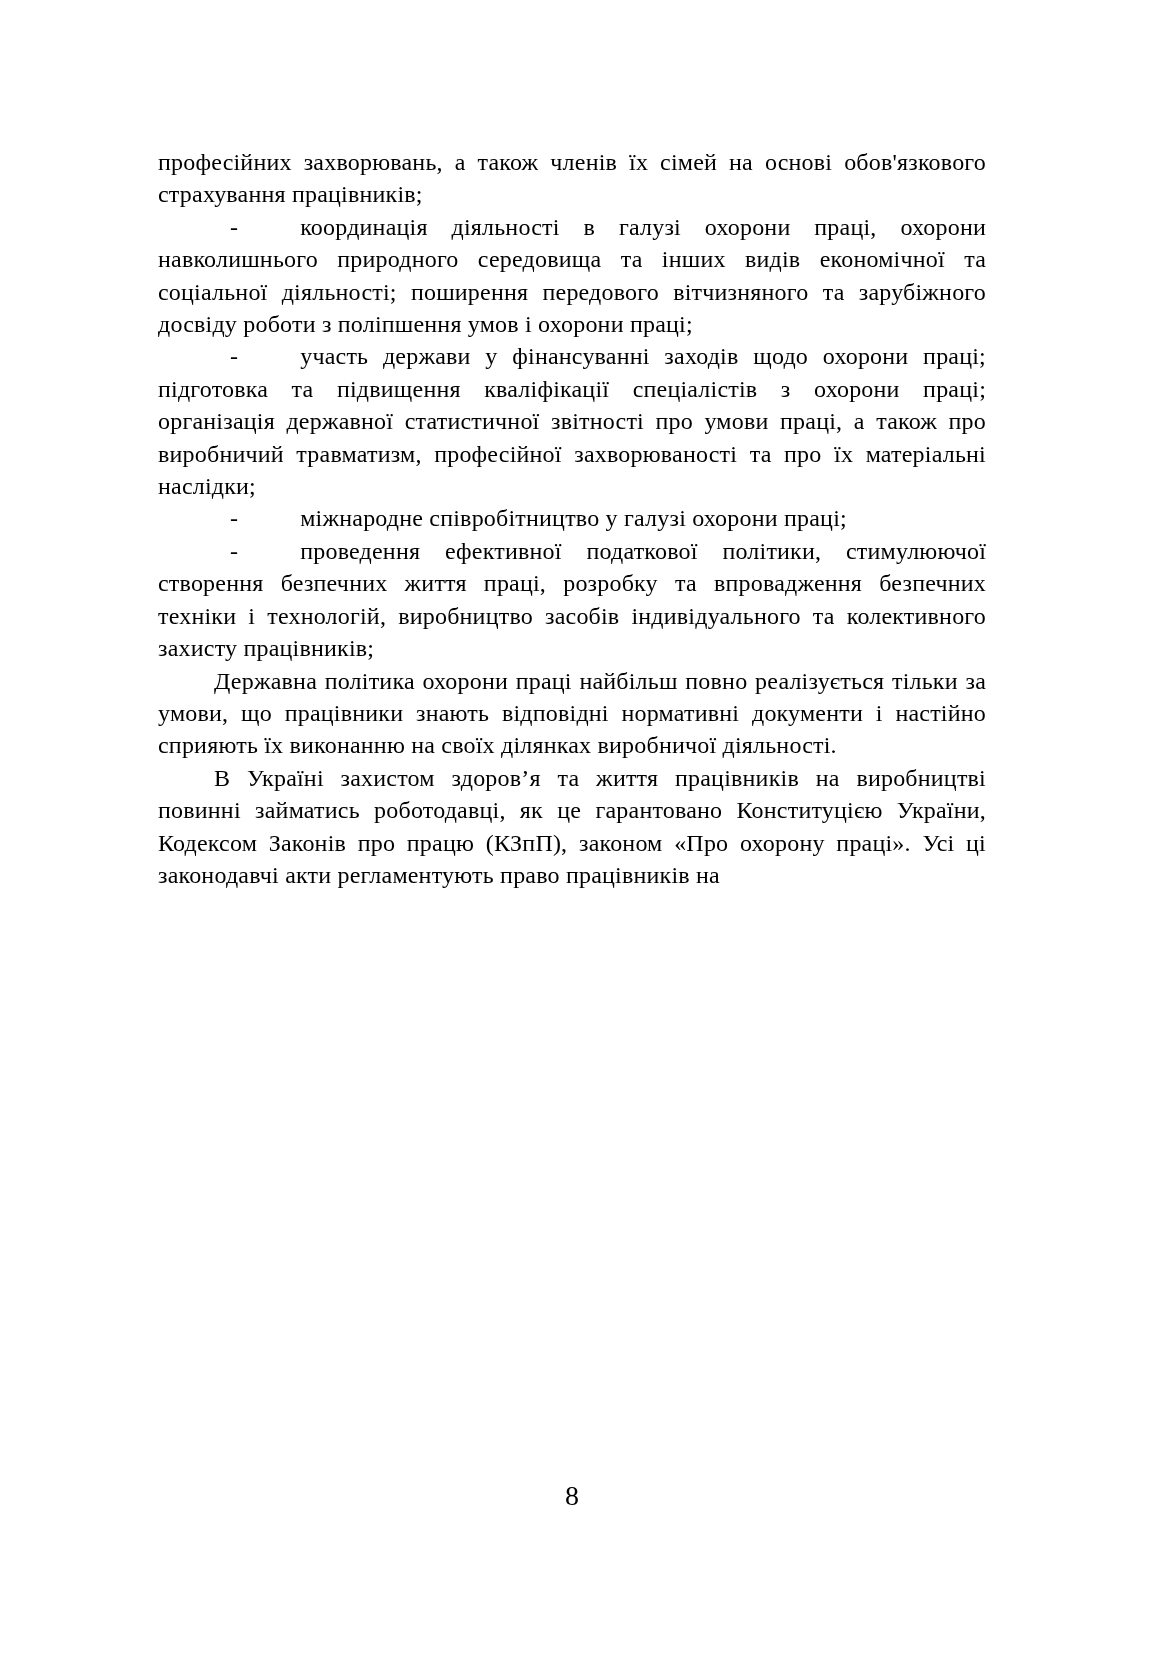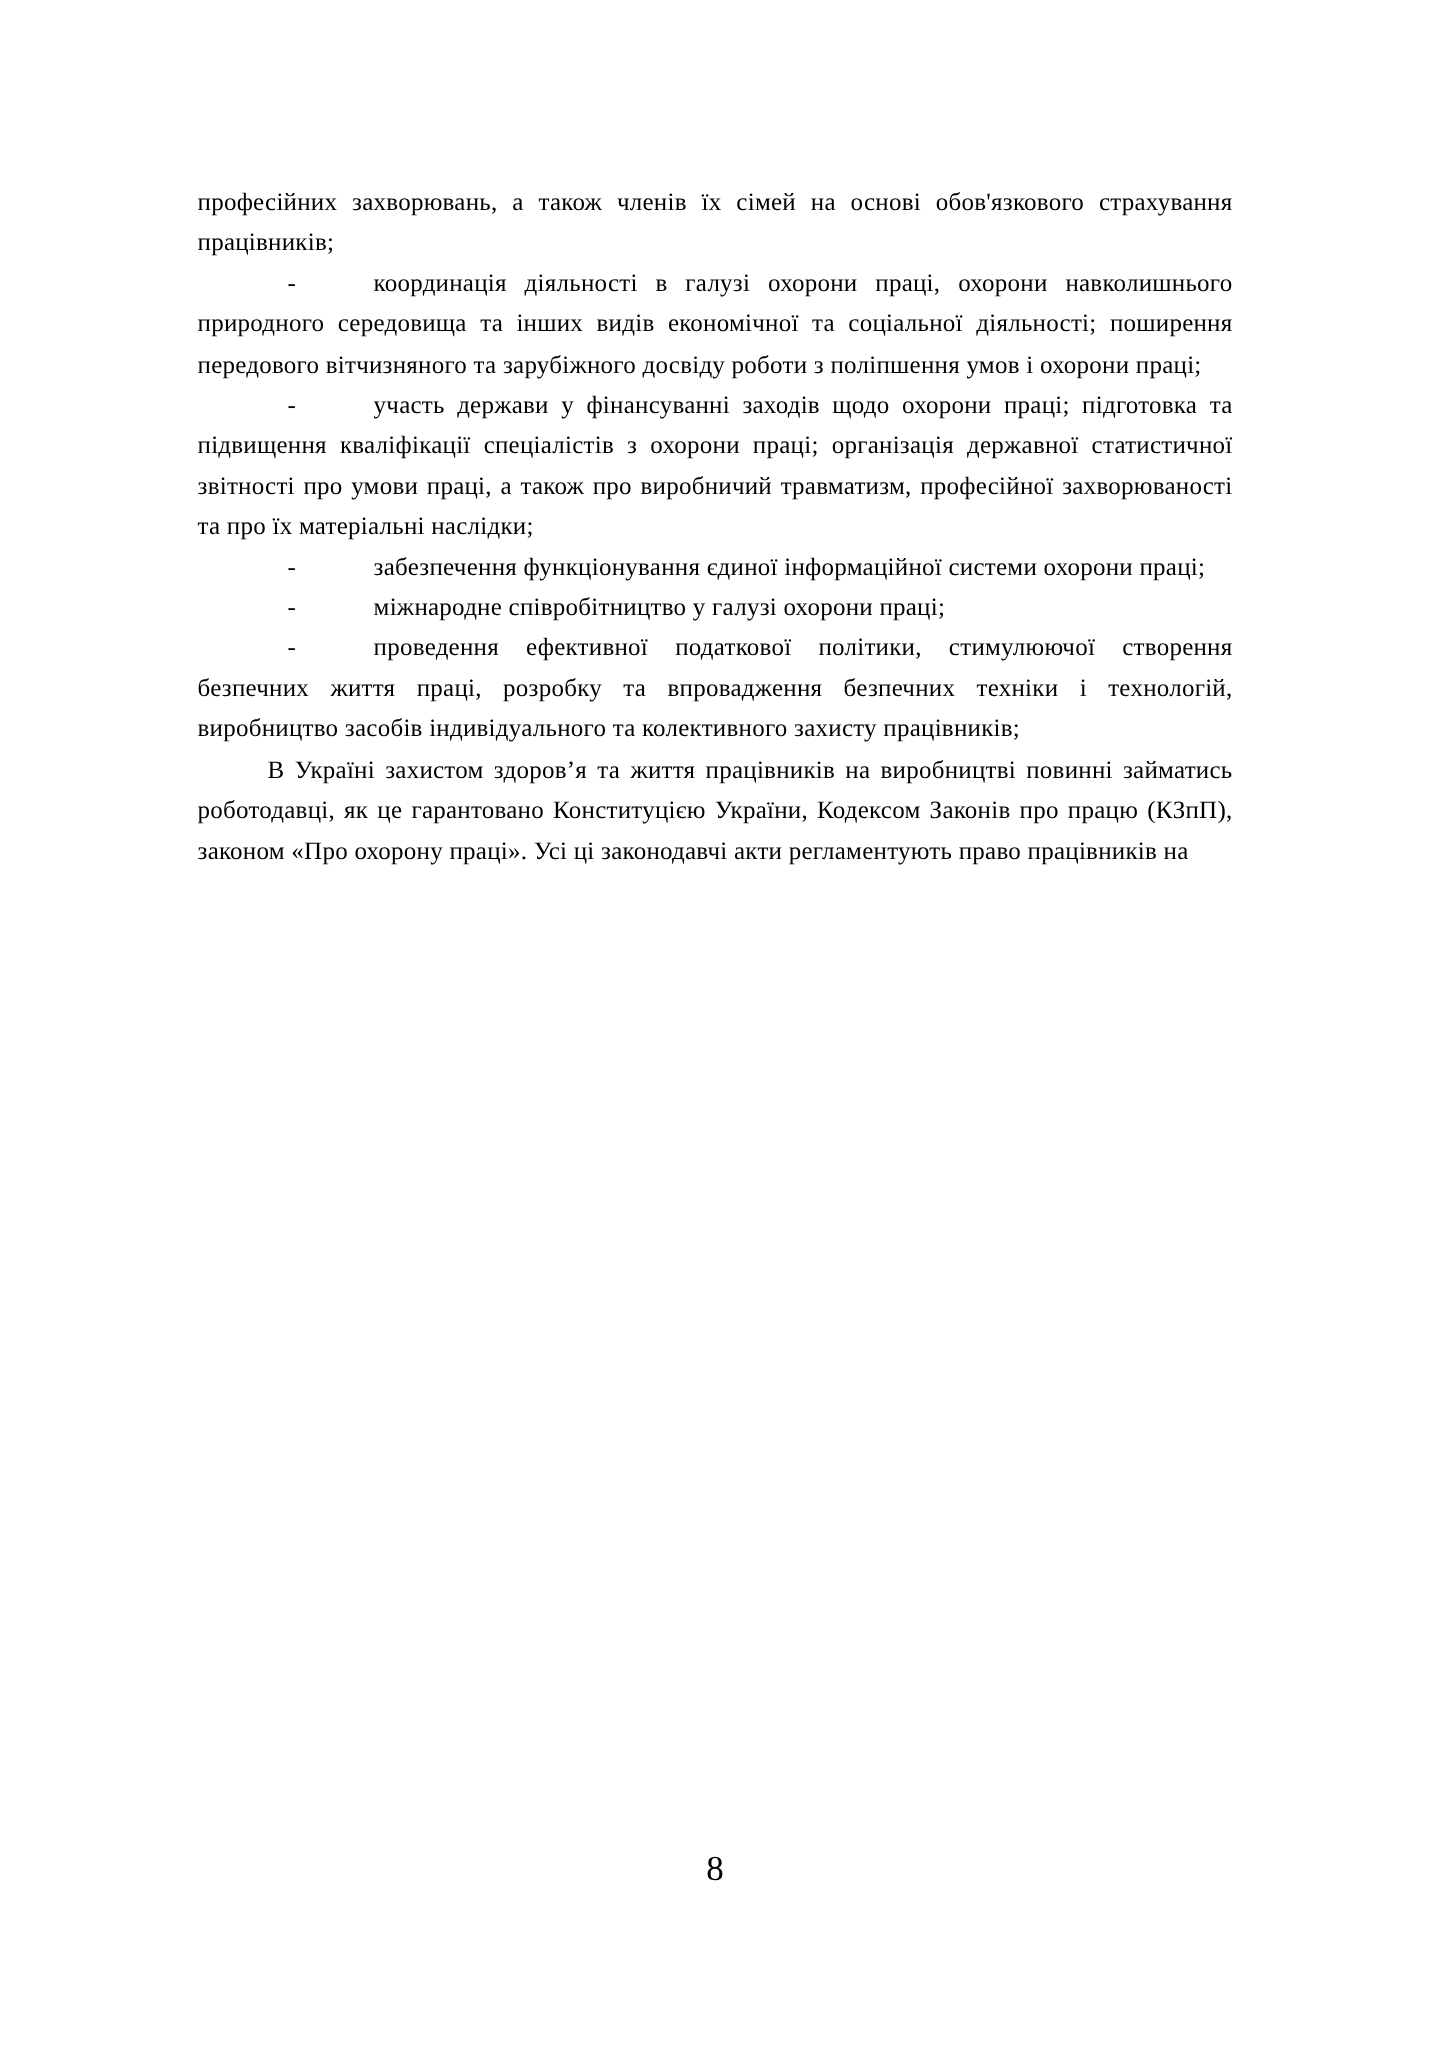--- a/index.html
+++ b/index.html
@@ -18,21 +18,21 @@
   .page {
     position: absolute;
     inset: 0;
     background: #ffffff;
   }
   .text-block {
     position: absolute;
     left: 158px;
     top: 146px;
     width: 828px;
-    font-size: 20px;
+    font-size: 24px;
     line-height: 32.4px;
     text-align: justify;
     text-justify: inter-word;
     letter-spacing: 0.2px;
     font-family: Liberation Serif, serif;
   }
   .para {
     margin: 0;
     padding: 0;
   }
@@ -57,19 +57,19 @@
   }
 </style>
 </head>
 <body>
 
 <div class="page">
   <div class="text-block">
       <p class="para cont">професійних захворювань, а також членів їх сімей на основі обов'язкового страхування працівників;</p>
       <p class="para bullet"><span>-</span><span class="gap"></span><span>координація діяльності в галузі охорони праці, охорони навколишнього природного середовища та інших видів економічної та соціальної діяльності; поширення передового вітчизняного та зарубіжного досвіду роботи з поліпшення умов і охорони праці;</span></p>
       <p class="para bullet"><span>-</span><span class="gap"></span><span>участь держави у фінансуванні заходів щодо охорони праці; підготовка та підвищення кваліфікації спеціалістів з охорони праці; організація державної статистичної звітності про умови праці, а також про виробничий травматизм, професійної захворюваності та про їх матеріальні наслідки;</span></p>
-      <p class="para bullet"><span>-</span><span class="gap"></span><span>забезпечення функціонування єдиної інформаційної системи охорони праці;</span></p>
       <p class="para bullet"><span>-</span><span class="gap"></span><span>міжнародне співробітництво у галузі охорони праці;</span></p>
       <p class="para bullet"><span>-</span><span class="gap"></span><span>проведення ефективної податкової політики, стимулюючої створення безпечних життя праці, розробку та впровадження безпечних техніки і технологій, виробництво засобів індивідуального та колективного захисту працівників;</span></p>
+      <p class="para indent">Державна політика охорони праці найбільш повно реалізується тільки за умови, що працівники знають відповідні нормативні документи і настійно сприяють їх виконанню на своїх ділянках виробничої діяльності.</p>
       <p class="para indent">В Україні захистом здоров’я та життя працівників на виробництві повинні займатись роботодавці, як це гарантовано Конституцією України, Кодексом Законів про працю (КЗпП), законом «Про охорону праці». Усі ці законодавчі акти регламентують право працівників на</p>
     </div>
   <div class="page-number">8</div>
 </div>
 
 </body></html>

